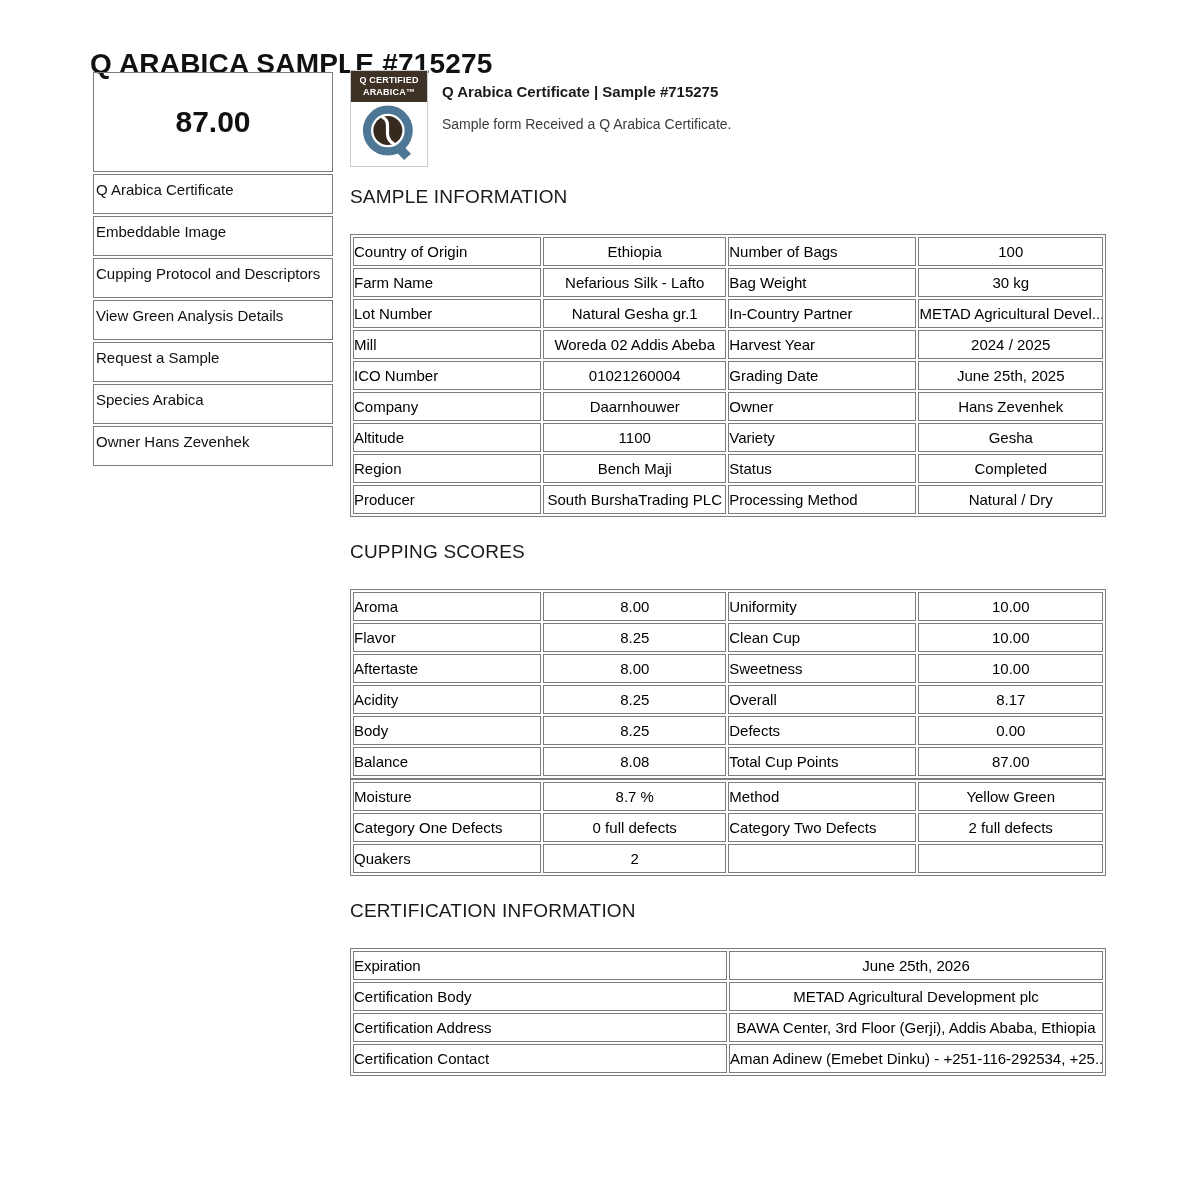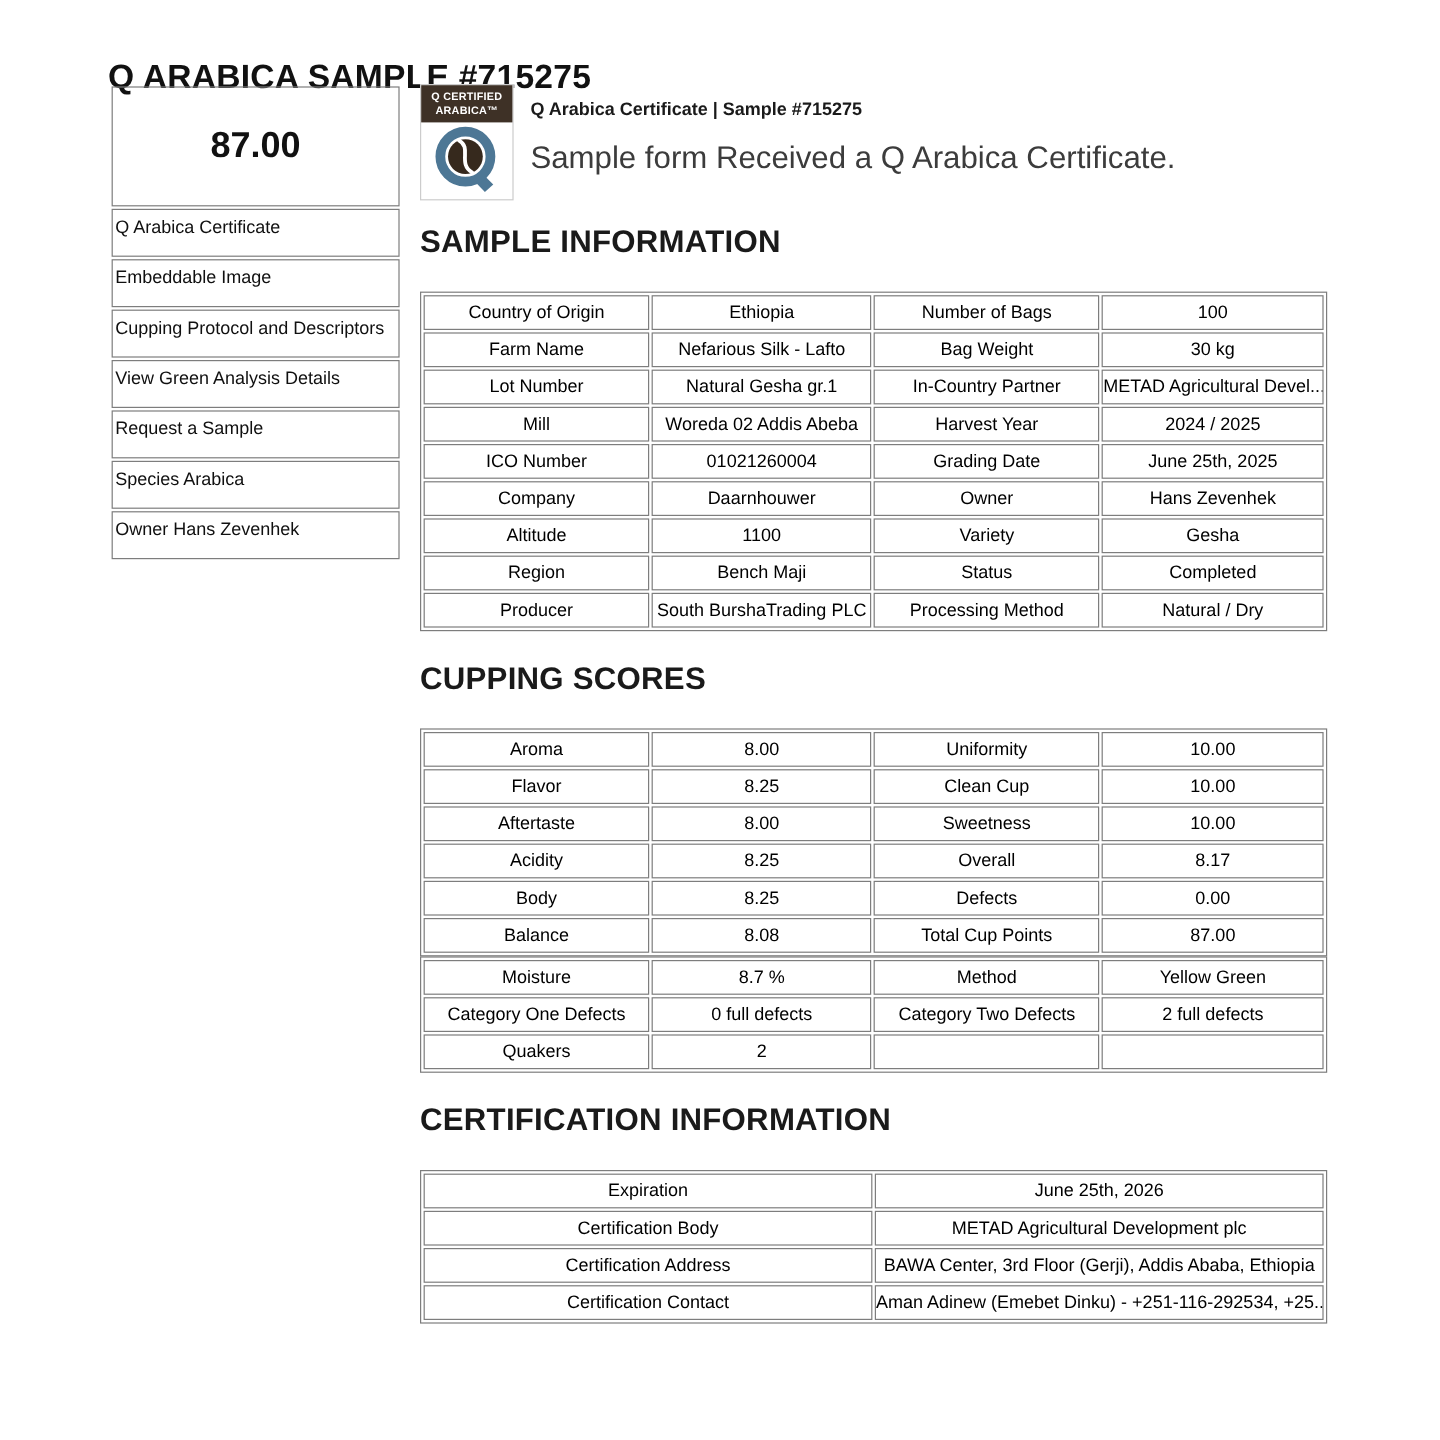--- a/index.html
+++ b/index.html
@@ -33,36 +33,36 @@
     flex:0 0 auto; display:flex; flex-direction:column;
   }
   .badge-band {
     background:#3e3126; color:#fff; text-align:center;
     font-size:9px; font-weight:700; line-height:1.3;
     padding:4px 1px; letter-spacing:0.2px;
   }
   .badge-logo { flex:1; display:flex; align-items:center; justify-content:center; }
   .header-texts { padding:13px 0 0 14px; }
   .header-title { font-size:15px; font-weight:800; color:#1a1a1a; margin-bottom:16px; }
-  .header-subtitle { font-size:26px; font-weight:400; color:#3c3c3c; }
+  .header-subtitle { font-size:14px; font-weight:400; color:#3c3c3c; }
   .section-heading {
-    font-size:26px; font-weight:700; color:#1a1a1a; letter-spacing:0.2px;
+    font-size:19px; font-weight:400; color:#1a1a1a; letter-spacing:0.2px;
     margin:24px 0 26px 0;
   }
   .section-heading.first { margin-top:19px; }
   
   table.info {
     width:100%; border-collapse:separate; border-spacing:2px;
     border:1px solid #7d7d7d; table-layout:fixed;
   }
   table.info td {
     border:1px solid #7d7d7d; height:29px; font-size:15px; color:#000;
     white-space:nowrap; overflow:hidden; padding:0;
   }
-  td.lbl { text-align:center; padding-right:1px; }
+  td.lbl { text-align:left; padding-right:1px; }
   td.val { text-align:center; padding-left:1px; }
   td.val-c { text-align:center; }
   .c25a { width:25.3%; } .c25b { width:24.6%; } .c25c { width:25.3%; } .c25d { width:24.8%; }
   .c50 { width:50%; }
 </style>
 </head>
 <body>
 
 <h1 class="page-title">Q ARABICA SAMPLE #715275</h1>
 

